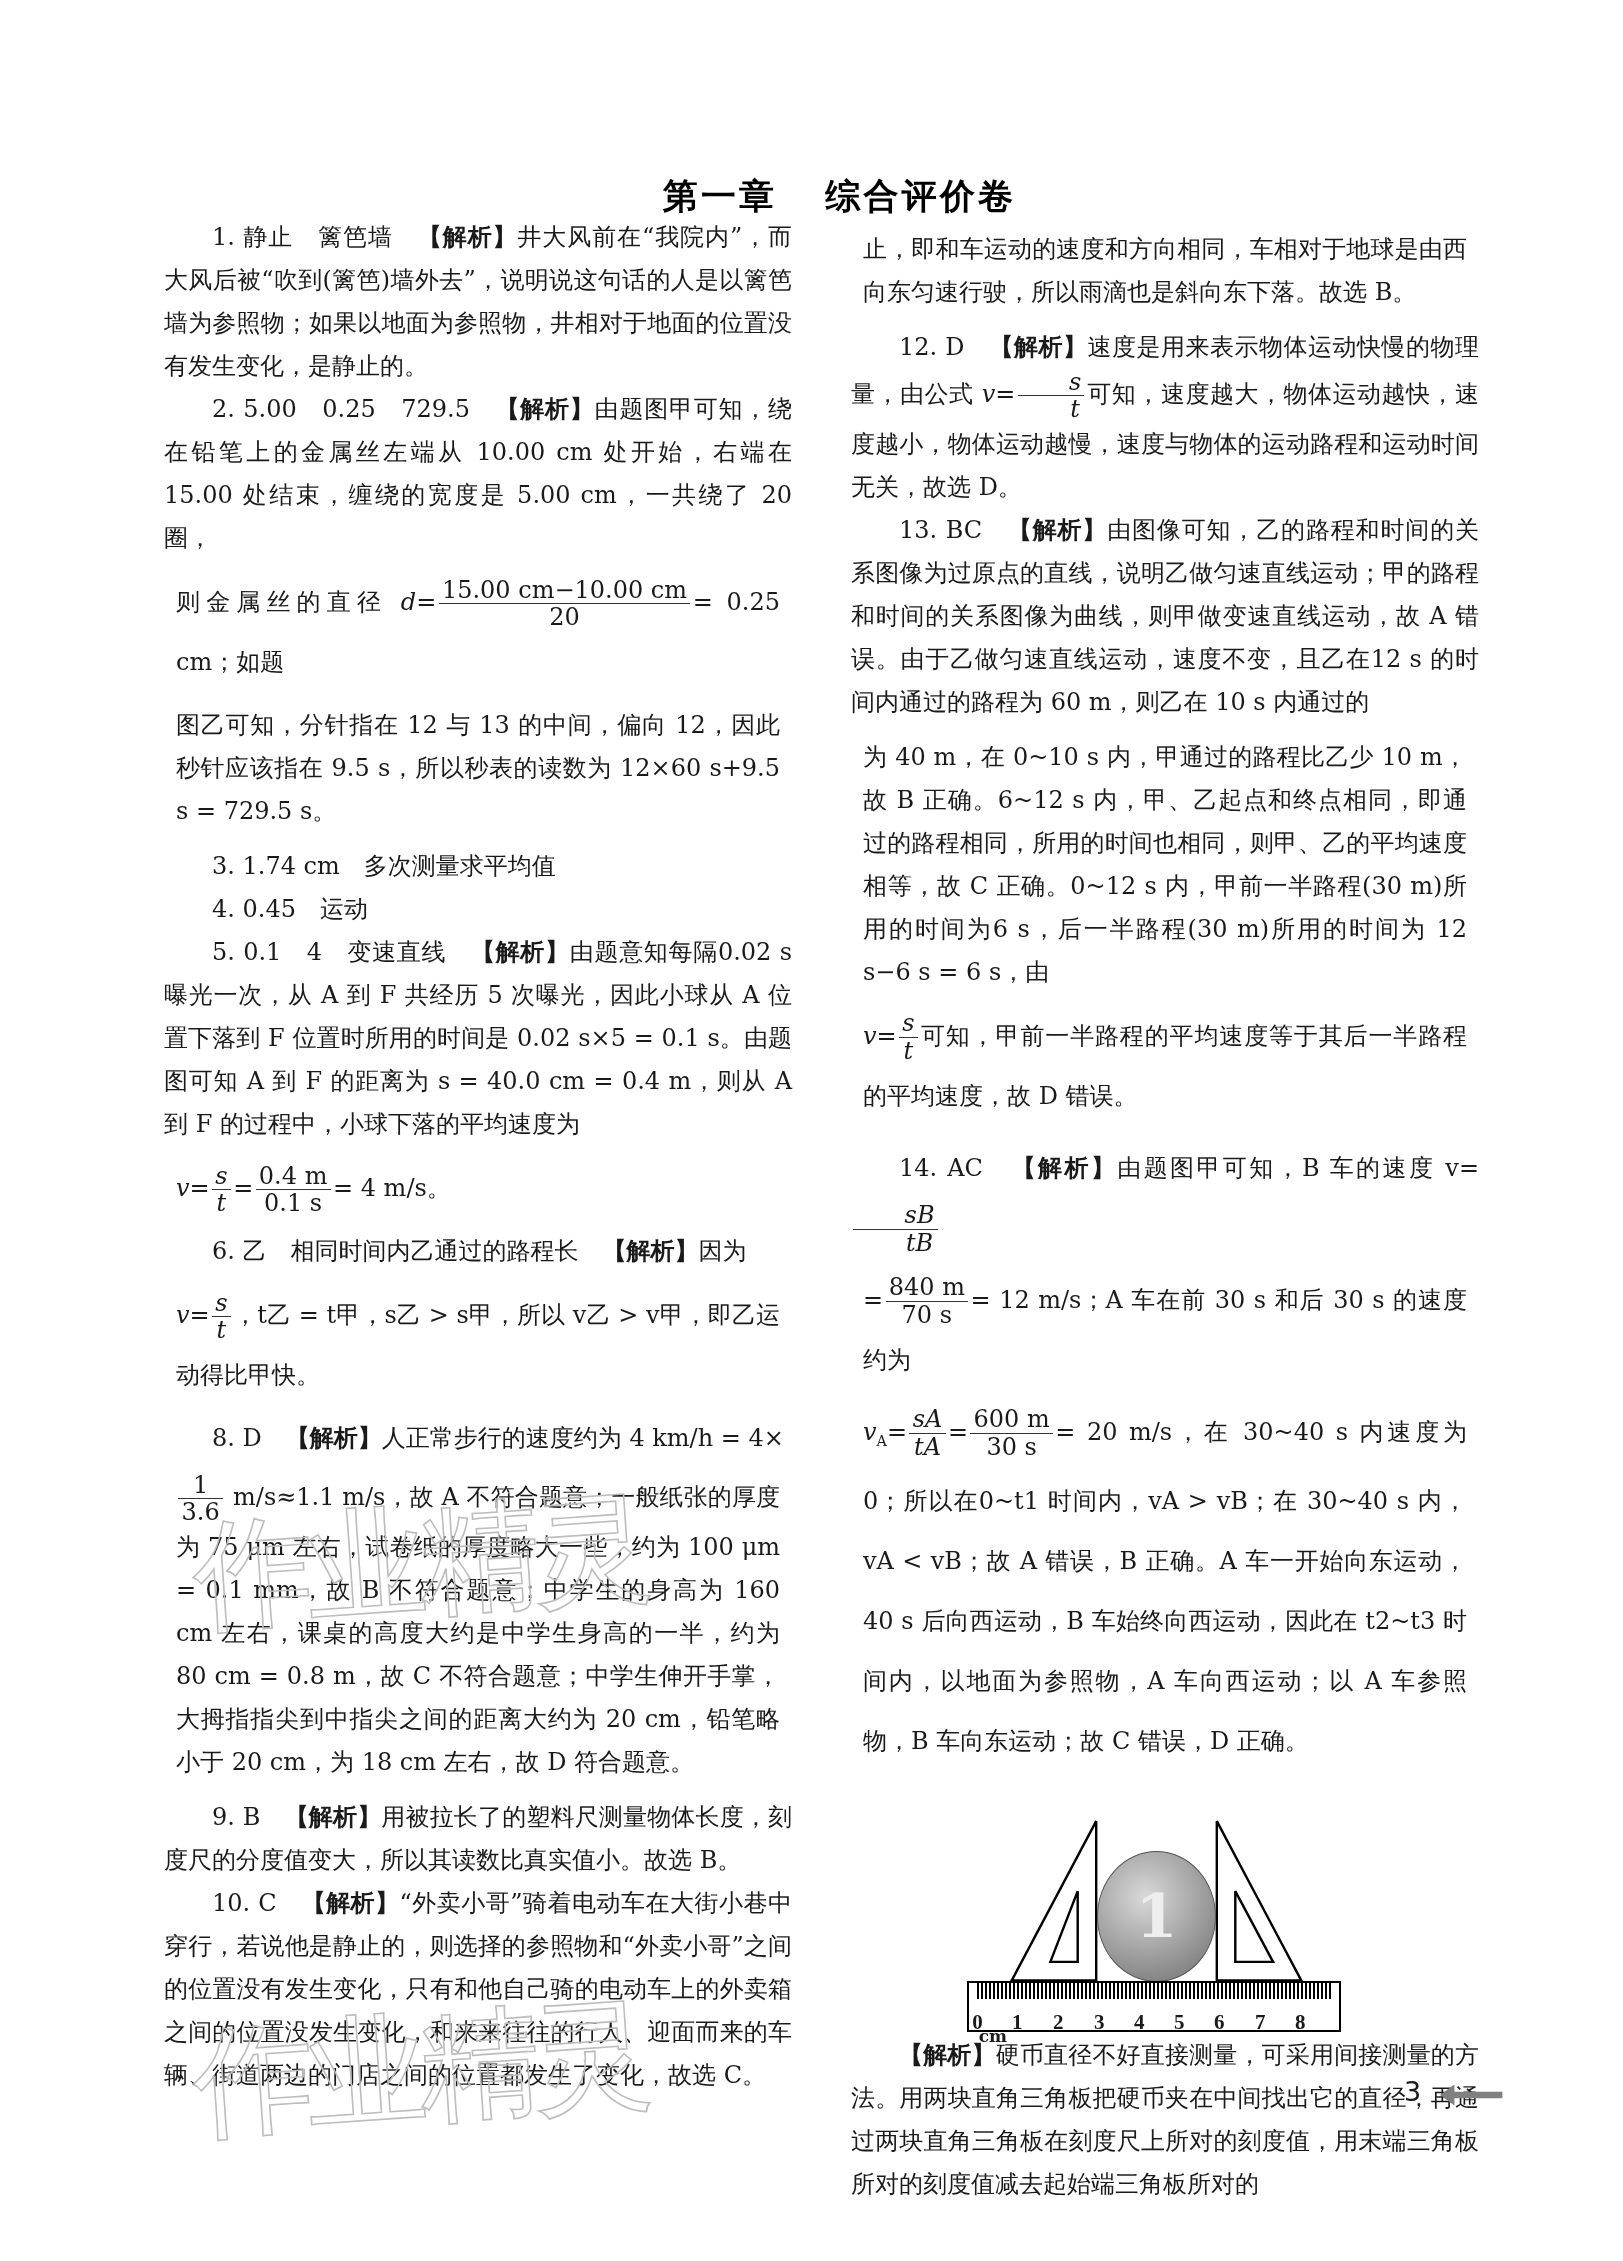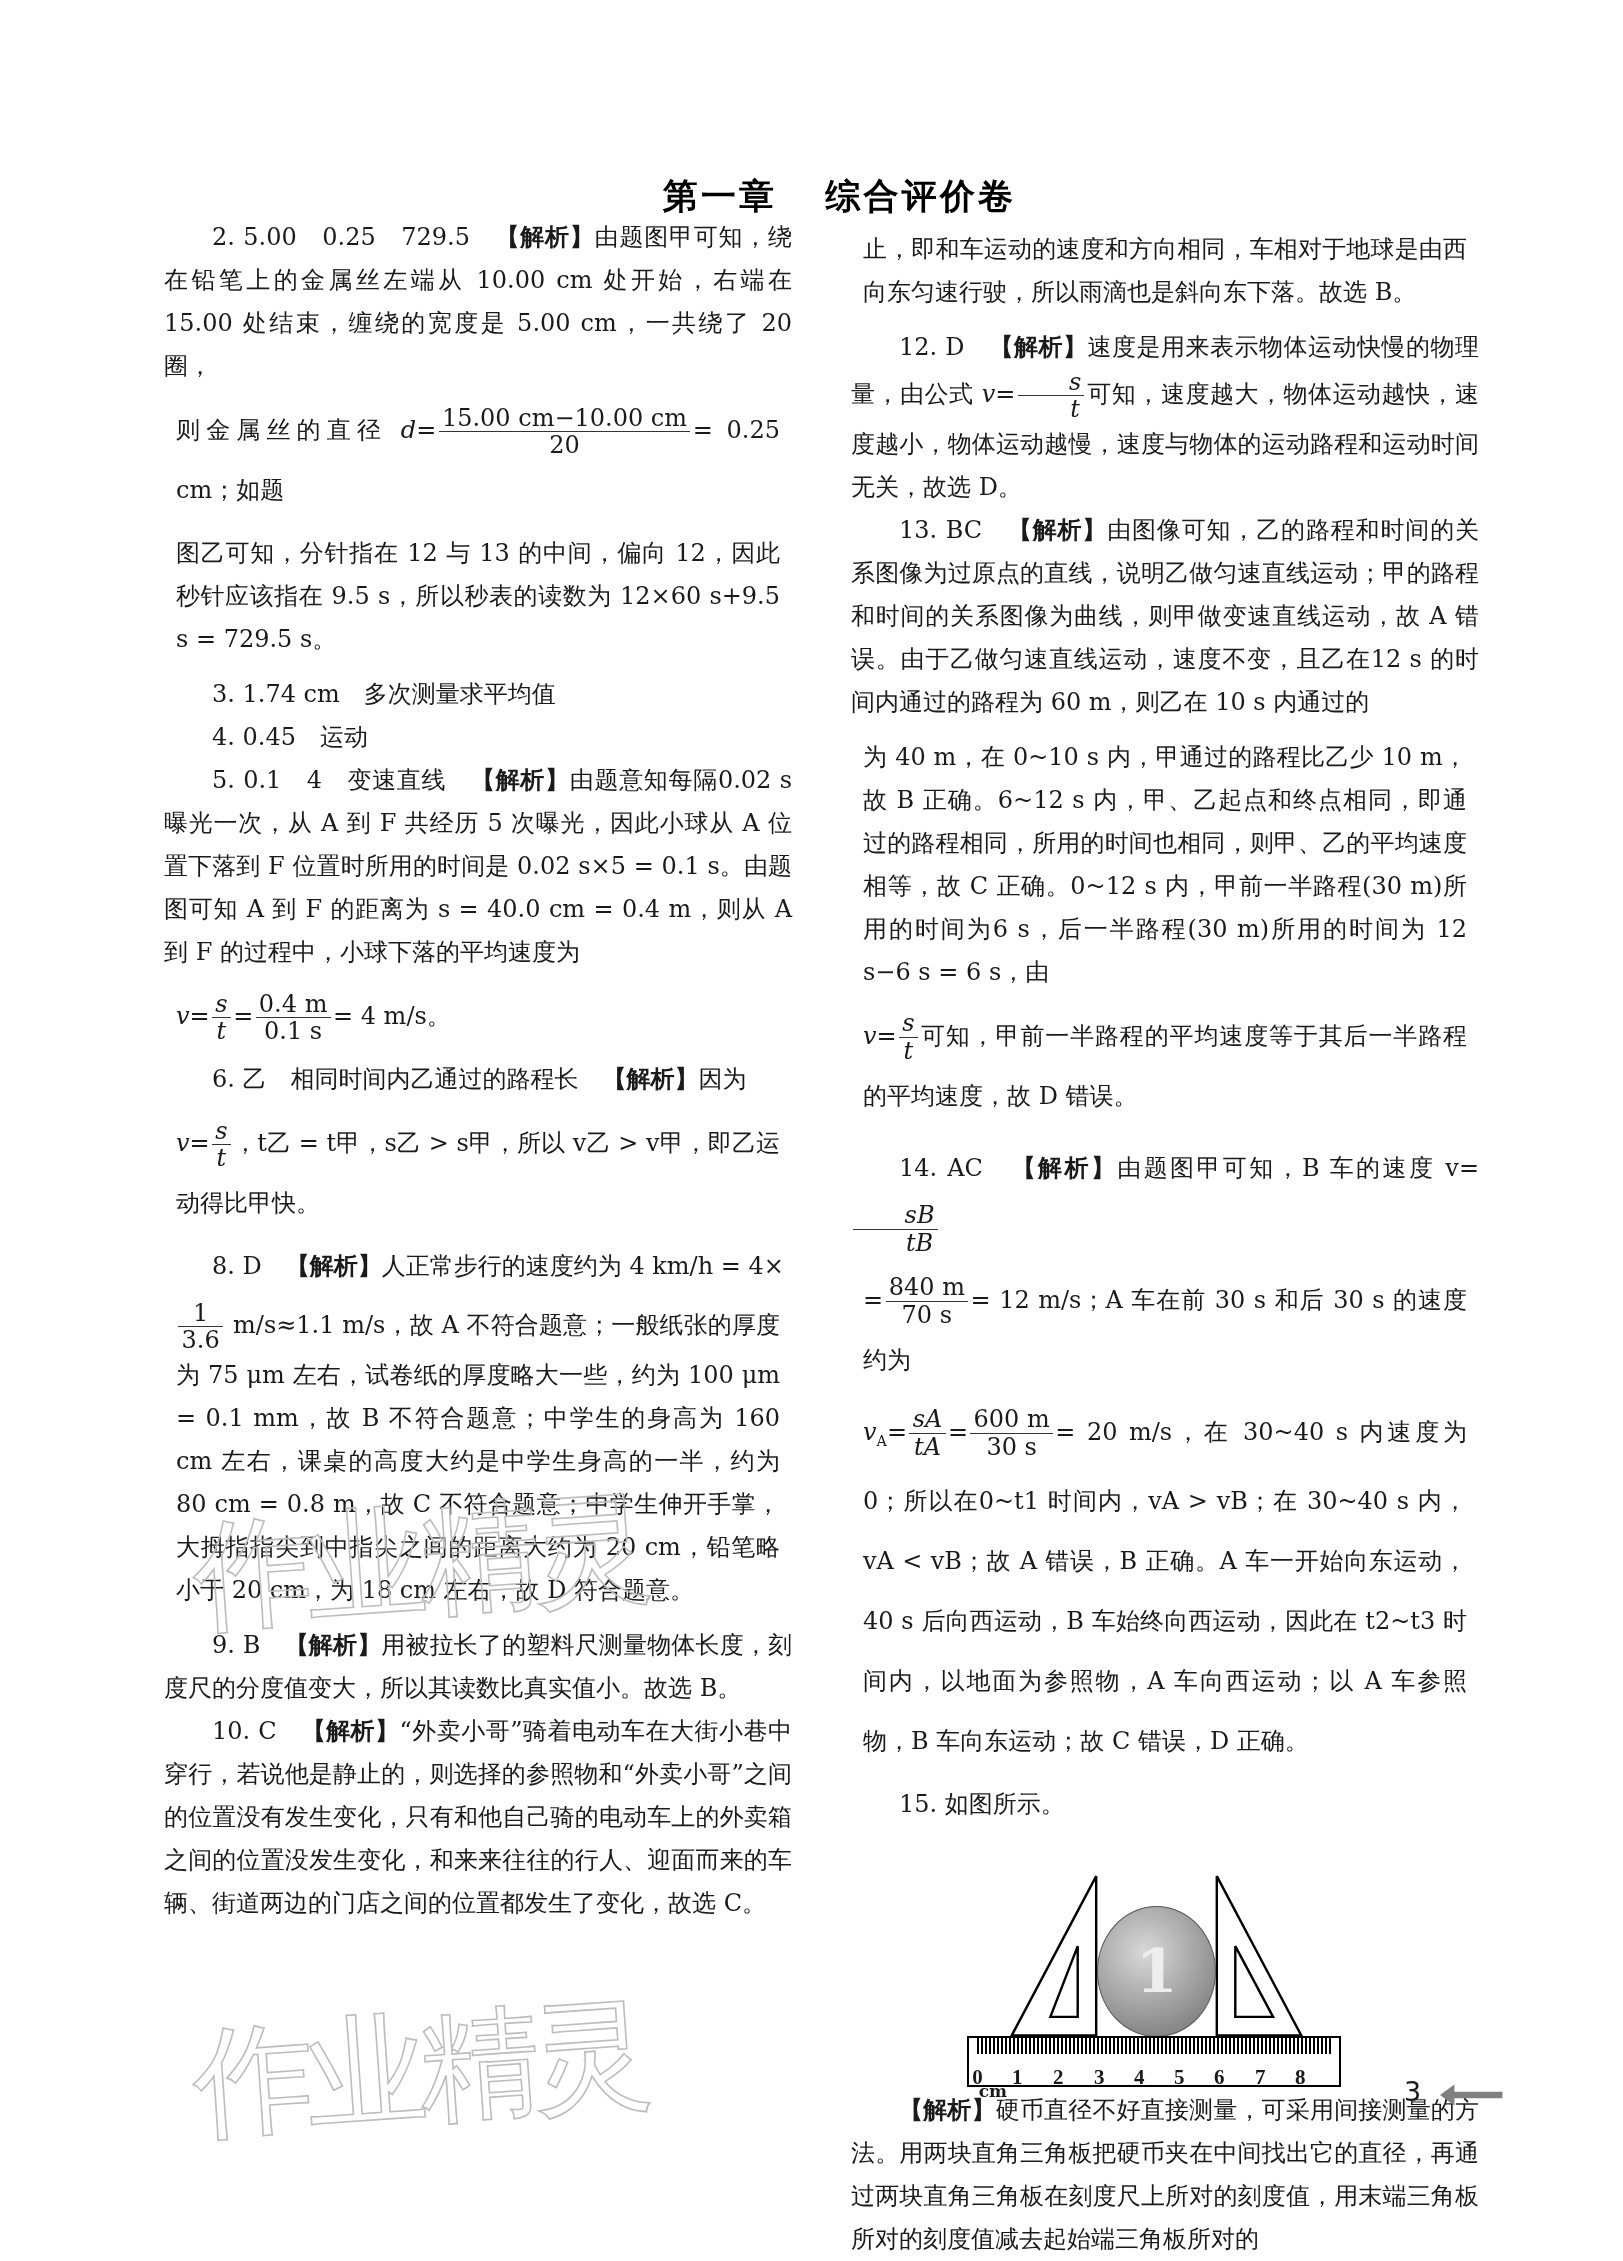--- a/index.html
+++ b/index.html
@@ -36,20 +36,21 @@
              color:transparent;-webkit-text-stroke:1.6px #bdbdbd;letter-spacing:-8px;transform:rotate(-4deg);pointer-events:none;}
 </style>
 </head>
 <body>
 
 <div class="title">
   <span>第一章</span><span class="gap"></span><span>综合评价卷</span>
 </div>
 
 <div class="col left">
+  <p class="para"><span>1. 静止　篱笆墙　</span><span class="tag">【解析】</span><span>井大风前在“我院内”，而大风后被“吹到(篱笆)墙外去”，说明说这句话的人是以篱笆墙为参照物；如果以地面为参照物，井相对于地面的位置没有发生变化，是静止的。</span></p>
   <p class="para"><span>2. 5.00　0.25　729.5　</span><span class="tag">【解析】</span><span>由题图甲可知，绕在铅笔上的金属丝左端从 10.00 cm 处开始，右端在15.00 处结束，缠绕的宽度是 5.00 cm，一共绕了 20 圈，</span></p>
   <p class="cont tall"><span>则金属丝的直径 </span><i>d</i>=<span class="frac"><span class="num">15.00 cm−10.00 cm</span><span class="den">20</span></span><span>= 0.25 cm；如题</span></p>
   <p class="cont">图乙可知，分针指在 12 与 13 的中间，偏向 12，因此秒针应该指在 9.5 s，所以秒表的读数为 12×60 s+9.5 s = 729.5 s。</p>
   <p class="para">3. 1.74 cm　多次测量求平均值</p>
   <p class="para">4. 0.45　运动</p>
   <p class="para"><span>5. 0.1　4　变速直线　</span><span class="tag">【解析】</span><span>由题意知每隔0.02 s 曝光一次，从 A 到 F 共经历 5 次曝光，因此小球从 A 位置下落到 F 位置时所用的时间是 0.02 s×5 = 0.1 s。由题图可知 A 到 F 的距离为 s = 40.0 cm = 0.4 m，则从 A 到 F 的过程中，小球下落的平均速度为</span></p>
   <p class="cont tall"><i>v</i>=<span class="frac"><i class="num">s</i><i class="den">t</i></span>=<span class="frac"><span class="num">0.4 m</span><span class="den">0.1 s</span></span><span>= 4 m/s。</span></p>
   <p class="para"><span>6. 乙　相同时间内乙通过的路程长　</span><span class="tag">【解析】</span><span>因为</span></p>
   <p class="cont tall"><i>v</i>=<span class="frac"><i class="num">s</i><i class="den">t</i></span><span>，t乙 = t甲，s乙 &gt; s甲，所以 v乙 &gt; v甲，即乙运动得比甲快。</span></p>
   <p class="para"><span>8. D　</span><span class="tag">【解析】</span><span>人正常步行的速度约为 4 km/h = 4×</span></p>
@@ -60,21 +61,20 @@
 
 <div class="col right">
   <p class="cont">止，即和车运动的速度和方向相同，车相对于地球是由西向东匀速行驶，所以雨滴也是斜向东下落。故选 B。</p>
   <p class="para"><span>12. D　</span><span class="tag">【解析】</span><span>速度是用来表示物体运动快慢的物理量，由公式 </span><i>v</i>=<span class="frac"><i class="num">s</i><i class="den">t</i></span><span>可知，速度越大，物体运动越快，速度越小，物体运动越慢，速度与物体的运动路程和运动时间无关，故选 D。</span></p>
   <p class="para"><span>13. BC　</span><span class="tag">【解析】</span><span>由图像可知，乙的路程和时间的关系图像为过原点的直线，说明乙做匀速直线运动；甲的路程和时间的关系图像为曲线，则甲做变速直线运动，故 A 错误。由于乙做匀速直线运动，速度不变，且乙在12 s 的时间内通过的路程为 60 m，则乙在 10 s 内通过的</span></p>
   <p class="cont"><span>为 40 m，在 0~10 s 内，甲通过的路程比乙少 10 m，故 B 正确。6~12 s 内，甲、乙起点和终点相同，即通过的路程相同，所用的时间也相同，则甲、乙的平均速度相等，故 C 正确。0~12 s 内，甲前一半路程(30 m)所用的时间为6 s，后一半路程(30 m)所用的时间为 12 s−6 s = 6 s，由</span></p>
   <p class="cont tall"><i>v</i>=<span class="frac"><i class="num">s</i><i class="den">t</i></span><span>可知，甲前一半路程的平均速度等于其后一半路程的平均速度，故 D 错误。</span></p>
   <p class="para tall"><span>14. AC　</span><span class="tag">【解析】</span><span>由题图甲可知，B 车的速度 v</span>=<span class="frac"><i class="num">sB</i><i class="den">tB</i></span></p>
   <p class="cont tall">=<span class="frac"><span class="num">840 m</span><span class="den">70 s</span></span><span>= 12 m/s；A 车在前 30 s 和后 30 s 的速度约为</span></p>
   <p class="cont tall"><i>v</i><sub>A</sub>=<span class="frac"><i class="num">sA</i><i class="den">tA</i></span>=<span class="frac"><span class="num">600 m</span><span class="den">30 s</span></span><span>= 20 m/s，在 30~40 s 内速度为 0；所以在0~t1 时间内，vA &gt; vB；在 30~40 s 内，vA &lt; vB；故 A 错误，B 正确。A 车一开始向东运动，40 s 后向西运动，B 车始终向西运动，因此在 t2~t3 时间内，以地面为参照物，A 车向西运动；以 A 车参照物，B 车向东运动；故 C 错误，D 正确。</span></p>
-  <p class="para">15. 如图所示。</p>
 
   <div class="figure">
     <svg width="451" height="197" style="position:absolute;left:0;top:0" viewBox="0 0 560 245">
       <polygon points="100,243 205,45 205,243" fill="none" stroke="#000" stroke-width="3"></polygon>
       <polygon points="148,220 182,132 182,220" fill="none" stroke="#000" stroke-width="3"></polygon>
       <polygon points="355,45 355,243 460,243" fill="none" stroke="#000" stroke-width="3"></polygon>
       <polygon points="378,132 378,220 425,220" fill="none" stroke="#000" stroke-width="3"></polygon>
     </svg>
     <div class="coin">
         <span>1</span>

